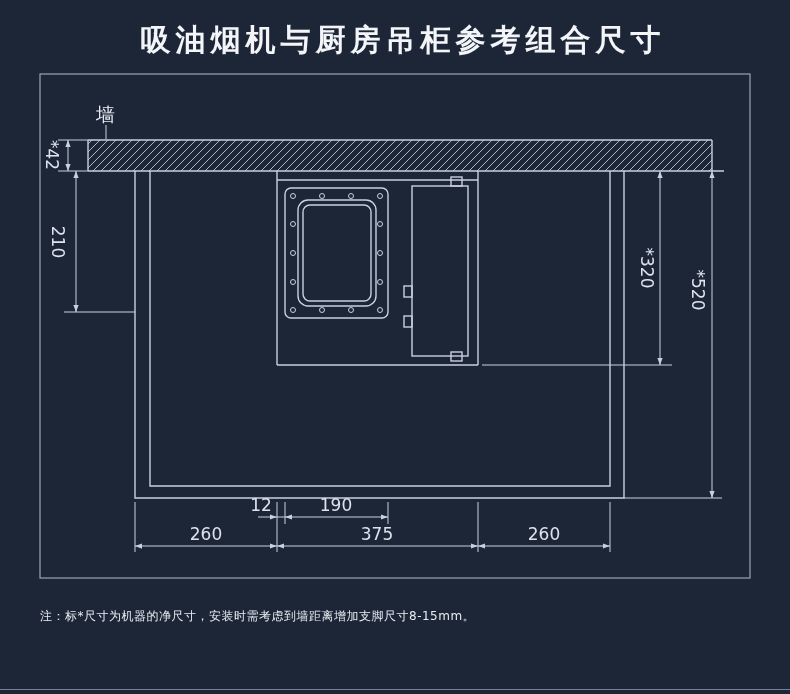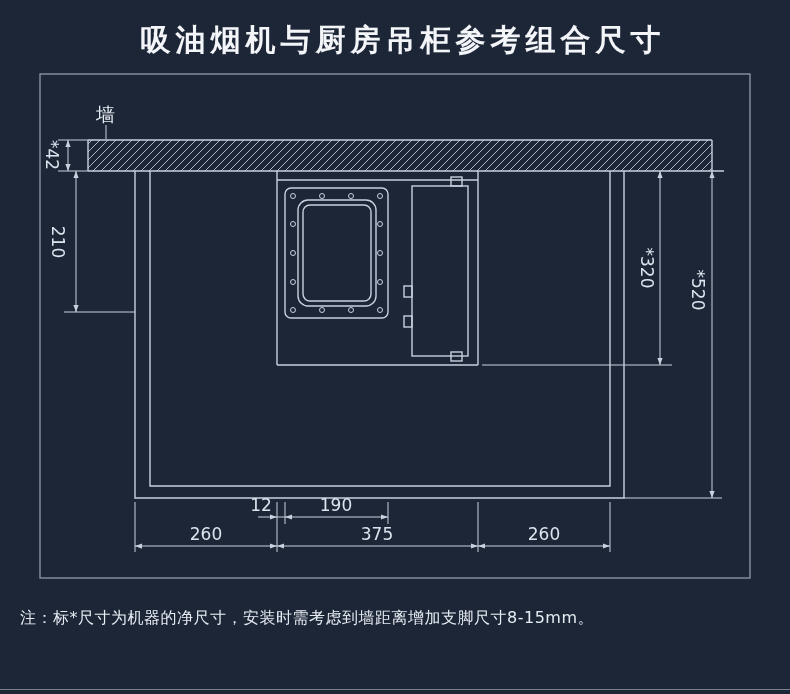--- a/index.html
+++ b/index.html
@@ -5,22 +5,22 @@
   html,body{margin:0;padding:0;background:#1c2637;}
   .page{
     position:relative;width:790px;height:694px;background:#1c2637;
     font-family:"DejaVu Sans","Liberation Sans",sans-serif;overflow:hidden;
   }
   .title{
     position:absolute;top:20px;left:0;width:790px;text-align:center;
     color:#f3f5f9;font-size:30px;font-weight:bold;letter-spacing:5px;padding-left:8px;
   }
   .note{
-    position:absolute;top:608px;left:20px;width:740px;
-    color:#e7ecf3;font-size:16px;letter-spacing:0.5px;
+    position:absolute;top:608px;left:40px;width:740px;
+    color:#e7ecf3;font-size:12px;letter-spacing:0.5px;
   }
   .divider{
     position:absolute;left:0;top:689px;width:790px;height:1px;background:#78828f;
   }
   svg{position:absolute;left:0;top:0;}
   .s{stroke:#c9d1df;stroke-width:1.4;fill:none;}
   .d{stroke:#c9d1df;stroke-width:1;fill:none;}
   .frame{stroke:#9aa4b5;stroke-width:1.2;fill:none;}
   .hole{stroke:#c9d1df;stroke-width:1;fill:none;}
   .lbl{fill:#dde3ed;font-size:17px;font-family:"DejaVu Sans",sans-serif;}

